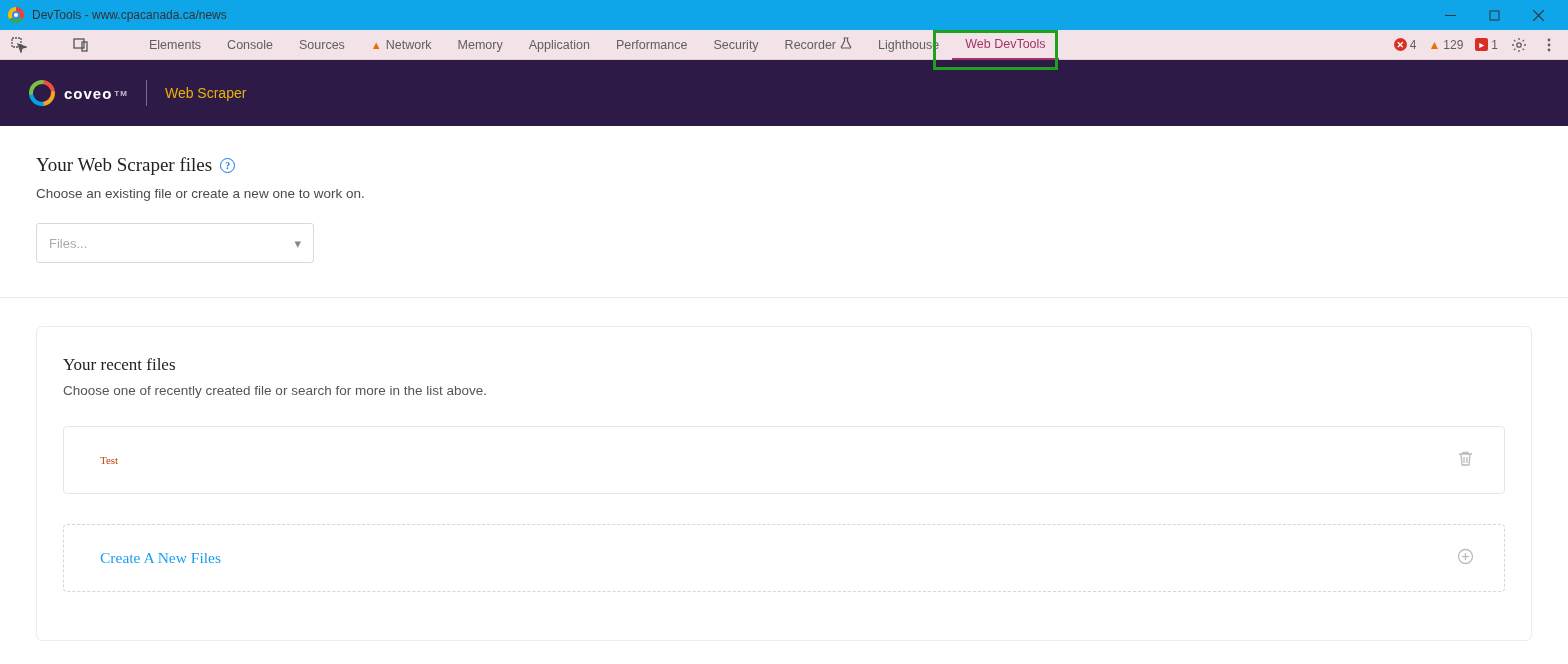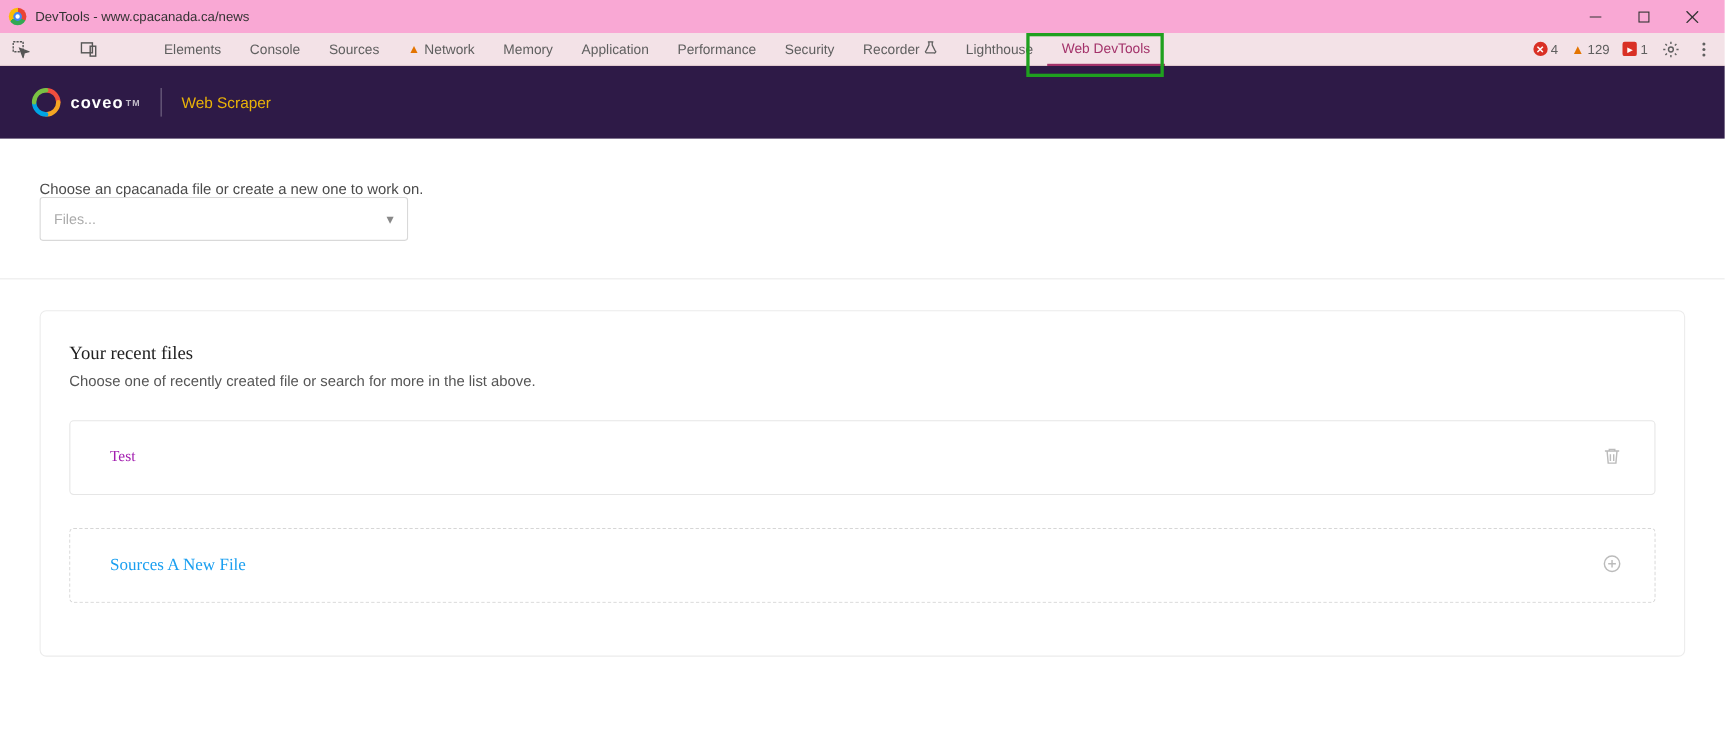--- a/index.html
+++ b/index.html
@@ -1,19 +1,19 @@
 <!DOCTYPE html>
 <html><head>
 <meta charset="utf-8">
 <style>
 * { box-sizing: border-box; margin: 0; padding: 0; }
 body { font-family: "Segoe UI", Arial, sans-serif; font-size: 13px; color: #333; background: #fff; width: 1568px; height: 664px; overflow: hidden; }
 
 
-.titlebar { height: 30px; background: #f9a8d4; display: flex; align-items: center; padding: 0 8px; }
+.titlebar { height: 30px; background: #0ea5e9; display: flex; align-items: center; padding: 0 8px; }
 .titlebar .chrome-icon { width: 16px; height: 16px; border-radius: 50%; background: conic-gradient(#ea4335 0 120deg, #34a853 120deg 240deg, #fbbc05 240deg 360deg); position: relative; margin-right: 8px; flex-shrink:0; }
 .titlebar .chrome-icon::after { content:""; position:absolute; inset:4px; background:#fff; border-radius:50%; border:2px solid #4285f4; }
 .titlebar .title { color:#333; font-size:12px; }
 .titlebar .spacer { flex:1; }
 .titlebar .winbtn { width:44px; height:30px; display:flex; align-items:center; justify-content:center; color:#333; font-size:14px; }
 .titlebar .winbtn svg { width:11px; height:11px; }
 
 
 .toolbar { height:30px; background:#f3e2e7; display:flex; align-items:center; padding:0 6px; border-bottom:1px solid #e0c9cf;gap:36px; }
 .tool-icon { width:26px; height:26px; display:flex; align-items:center; justify-content:center; color:#555; }
@@ -40,31 +40,31 @@
 .coveo-tm { font-size:8px; margin-left:2px; opacity:.7; }
 .divider { width:1px; height:26px; background:rgba(255,255,255,.35); margin:0 18px; }
 .app-title { font-size:14px; color:#eab308; }
 
 
 .content { padding:28px 36px; }
 .section-title { font-family: Georgia, 'Times New Roman', serif; font-size:19px; color:#222; display:flex; align-items:center; gap:8px; }
 .help-icon { width:15px; height:15px; border:1.4px solid #1372ec; border-radius:50%; display:inline-flex; align-items:center; justify-content:center; color:#1372ec; font-size:10px; font-weight:bold; }
 .section-sub { margin-top:10px; color:#4a4a4a; font-size:13.5px; }
 
-.dropdown { width:335px; height:40px; border:1px solid #d9d9d9; border-radius:3px; display:flex; align-items:center; padding:0 12px; color:#aaa; font-size:13px; justify-content:space-between; background:#fff; }
+.dropdown { margin-top:22px; width:278px; height:40px; border:1px solid #d9d9d9; border-radius:3px; display:flex; align-items:center; padding:0 12px; color:#aaa; font-size:13px; justify-content:space-between; background:#fff; }
 .dropdown .chev { color:#888; }
 
 .hr { height:1px; background:#eaeaea; margin:34px -36px 0 -36px; }
 
 .card { margin:28px 0 0 0; border:1px solid #ececec; border-radius:6px; padding:28px 26px 48px 26px; background:#fff; }
 .card-title { font-family: Georgia, 'Times New Roman', serif; font-size:17px; color:#222; }
 .card-sub { margin-top:8px; color:#555; font-size:13.5px; }
 
 .file-row { margin-top:28px; height:68px; border:1px solid #e6e6e6; border-radius:4px; display:flex; align-items:center; padding:0 30px 0 36px; justify-content:space-between; background:#fff; }
-.file-name { font-family: Georgia, 'Times New Roman', serif; font-size:14px; color:#a21caf; }
+.file-name { font-family: Georgia, 'Times New Roman', serif; font-size:11px; color:#c2410c; }
 .trash { color:#bbb; }
 
 .new-file-row { margin-top:30px; height:68px; border:1px dashed #d6d6d6; border-radius:4px; display:flex; align-items:center; padding:0 30px 0 36px; justify-content:space-between; }
 .new-file-label { font-family: Georgia, 'Times New Roman', serif; font-size:15.5px; color:#1a9ff0; }
 .plus-circle { color:#bbb; }
 </style>
 </head>
 <body>
 
 <div class="titlebar">
@@ -186,21 +186,25 @@
     <span class="coveo-text">
         <span>coveo</span>
         <span class="coveo-tm">TM</span>
       </span>
   </div>
   <div class="divider"></div>
   <div class="app-title">Web Scraper</div>
 </div>
 
 <div class="content">
-  <div class="section-sub">Choose an cpacanada file or create a new one to work on.</div>
+  <div class="section-title">
+    <span>Your Web Scraper files</span>
+    <span class="help-icon">?</span>
+  </div>
+  <div class="section-sub">Choose an existing file or create a new one to work on.</div>
 
   <div class="dropdown">
     <span>Files...</span>
     <span class="chev">▾</span>
   </div>
 
   <div class="hr"></div>
 
   <div class="card">
     <div class="card-title">Your recent files</div>
@@ -209,21 +213,21 @@
     <div class="file-row">
       <span class="file-name">Test</span>
       <span class="trash">
         <svg width="17" height="17" viewBox="0 0 17 17" fill="none" stroke="#bbb" stroke-width="1.3">
             <path d="M2 4h13M6 4V2.5h5V4M4 4l1 11h7l1-11M7 7v6M10 7v6"></path>
           </svg>
       </span>
     </div>
 
     <div class="new-file-row">
-      <span class="new-file-label">Sources A New File</span>
+      <span class="new-file-label">Create A New Files</span>
       <span class="plus-circle">
         <svg width="17" height="17" viewBox="0 0 17 17" fill="none" stroke="#bbb" stroke-width="1.3">
             <circle cx="8.5" cy="8.5" r="7"></circle>
             <line x1="8.5" y1="5" x2="8.5" y2="12"></line>
             <line x1="5" y1="8.5" x2="12" y2="8.5"></line>
           </svg>
       </span>
     </div>
   </div>
 </div>

